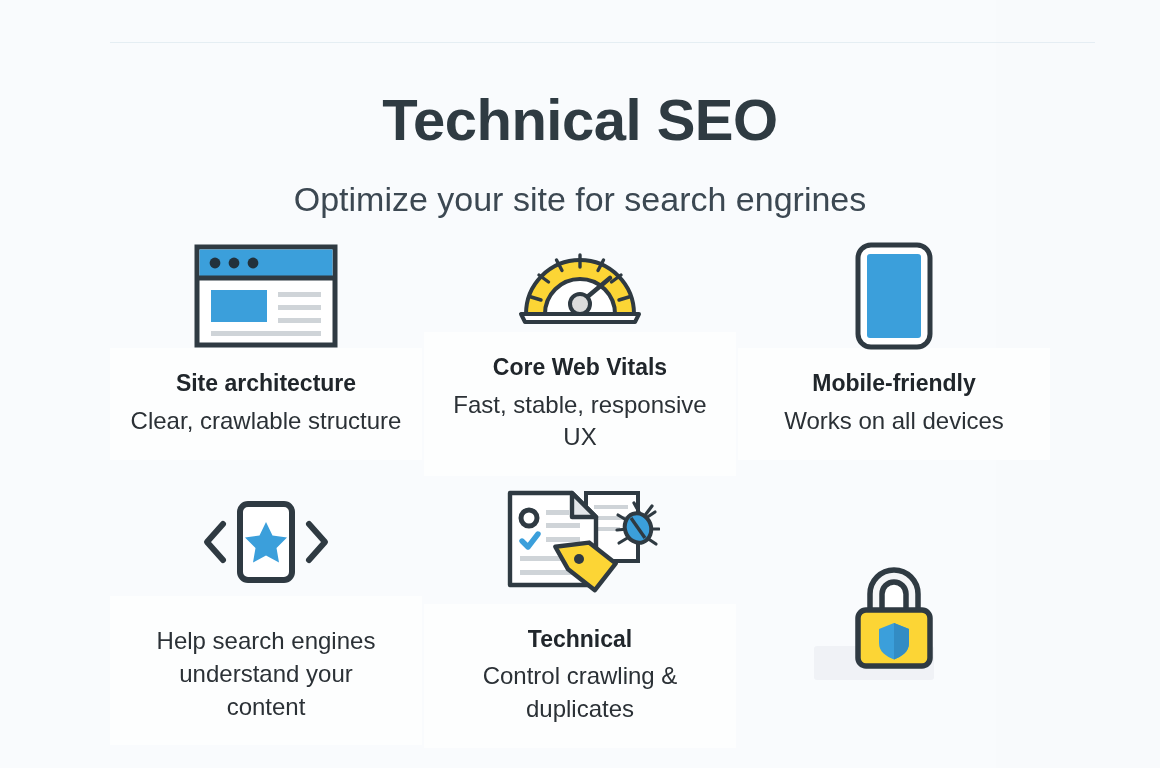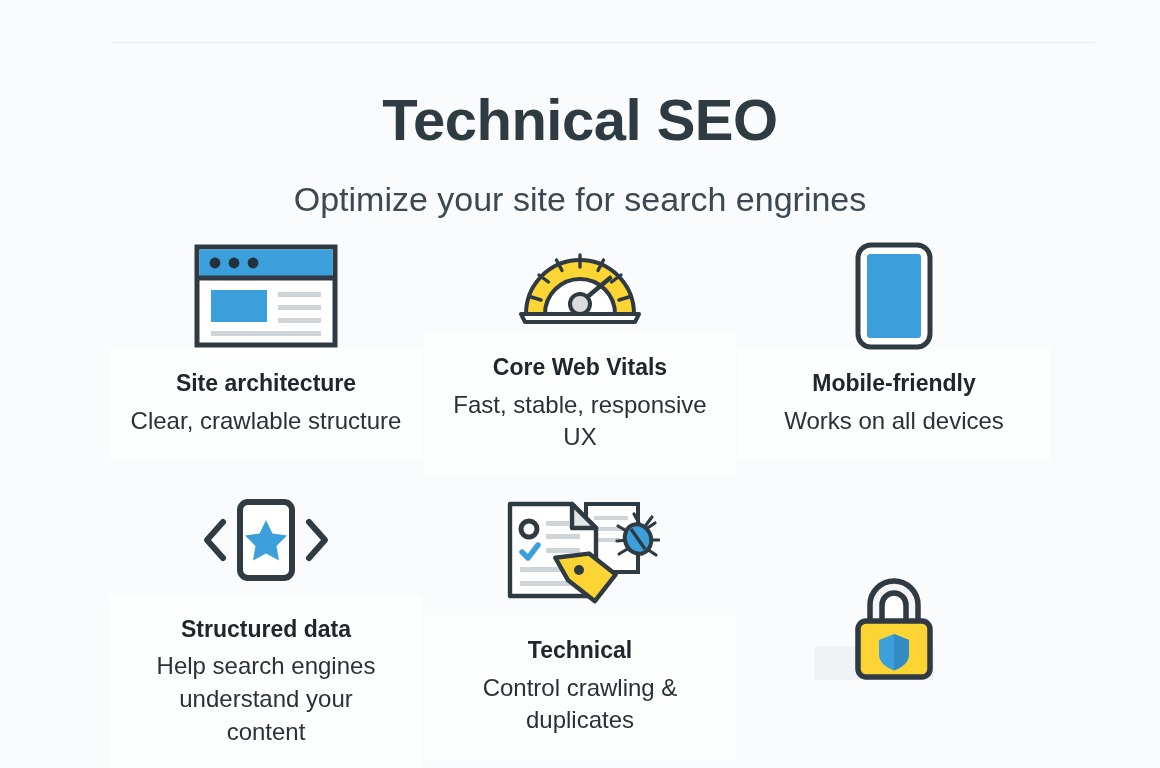--- a/index.html
+++ b/index.html
@@ -222,21 +222,20 @@
       <div class="cell cell-structured">
         <div class="icon-wrap">
           <svg width="142" height="88" viewBox="0 0 142 88">
             <polyline points="28,26 12,44 28,62" fill="none" stroke="#2f3a42" stroke-width="6" stroke-linecap="round" stroke-linejoin="round"></polyline>
             <polyline points="114,26 130,44 114,62" fill="none" stroke="#2f3a42" stroke-width="6" stroke-linecap="round" stroke-linejoin="round"></polyline>
             <rect x="45" y="6" width="52" height="76" rx="8" fill="#ffffff" stroke="#2f3a42" stroke-width="6"></rect>
             <path d="M71 24 L77.5 37.5 L92 39.6 L81.5 50 L84 64.5 L71 57.6 L58 64.5 L60.5 50 L50 39.6 L64.5 37.5 Z" fill="#3b9fdb"></path>
           </svg>
         </div>
         <div class="card">
-          <div class="card-title">Structured data</div>
           <div class="card-desc desc-narrow">Help search engines understand your content</div>
         </div>
       </div>
 
       <div class="cell cell-indexing">
         <div class="icon-wrap">
           <svg width="160" height="110" viewBox="0 0 160 110">
 
             <rect x="86" y="8" width="52" height="68" fill="#ffffff" stroke="#2f3a42" stroke-width="4"></rect>
             <g fill="#cfd4d8">

